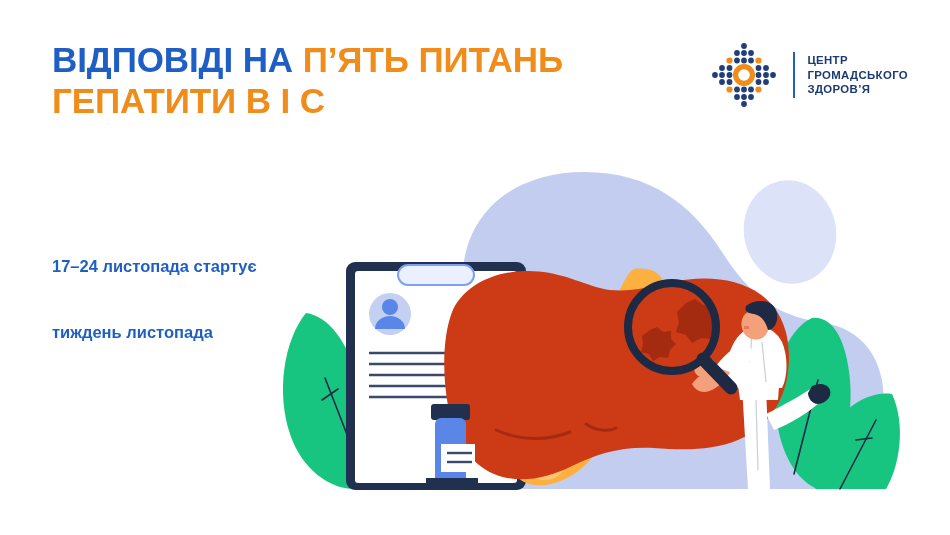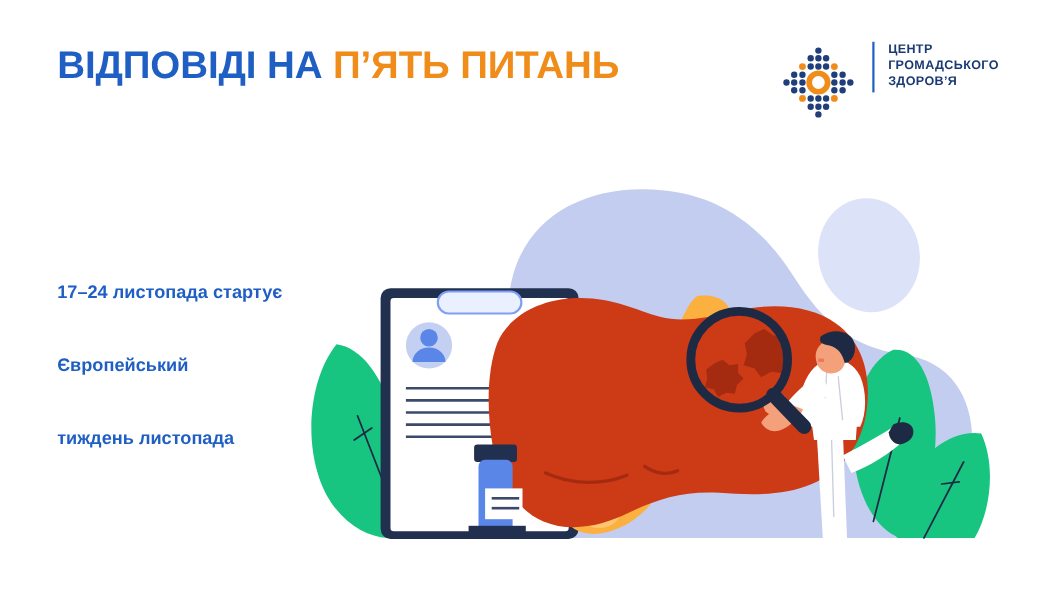--- a/index.html
+++ b/index.html
@@ -51,20 +51,21 @@
     font-weight:700;
     color:#1F5FC4;
   }
   #subtitle .sub-line{ display:block;margin-top:43px; }
 
   
   #logo{
     position:absolute;
     right:42px; top:38px;
     display:flex;
+    align-items:center;
     gap:12px;
   }
   #logo-mark{ width:74px; height:74px; display:block; flex:0 0 auto; }
   #logo-divider{
     width:2px; height:46px;
     background:#1F5FC4;
     flex:0 0 auto;
   }
   #logo-text{
     font-size:11.4px;
@@ -249,25 +250,27 @@
       <circle cx="672" cy="327" r="44" fill="none" stroke="#1E2A44" stroke-width="8"></circle>
       <path stroke="#1E2A44" stroke-width="13" stroke-linecap="round" fill="none" d="M703 359 L 731 388"></path>
     </g>
 
   </svg>
 
   <h1 id="headline">
     <span class="hl-line">
       <span>ВІДПОВІДІ НА </span><span class="hl-accent">П’ЯТЬ ПИТАНЬ</span>
     </span>
+    <span class="hl-line">
+      <span class="hl-accent">ГЕПАТИТИ B I C</span>
+    </span>
   </h1>
 
   <p id="subtitle">
     <span class="sub-line">17–24 листопада стартує</span>
-    <span class="sub-line">Європейський</span>
     <span class="sub-line">тиждень листопада</span>
   </p>
 
   <div id="logo">
 
     <svg id="logo-mark" viewBox="0 0 74 74" xmlns="http://www.w3.org/2000/svg" aria-hidden="true">
 
       <circle cx="37" cy="37" r="8.4" fill="none" stroke="#F08C1A" stroke-width="5.2"></circle>
 
       <circle cx="22.5" cy="22.5" r="3.1" fill="#F08C1A"></circle>

